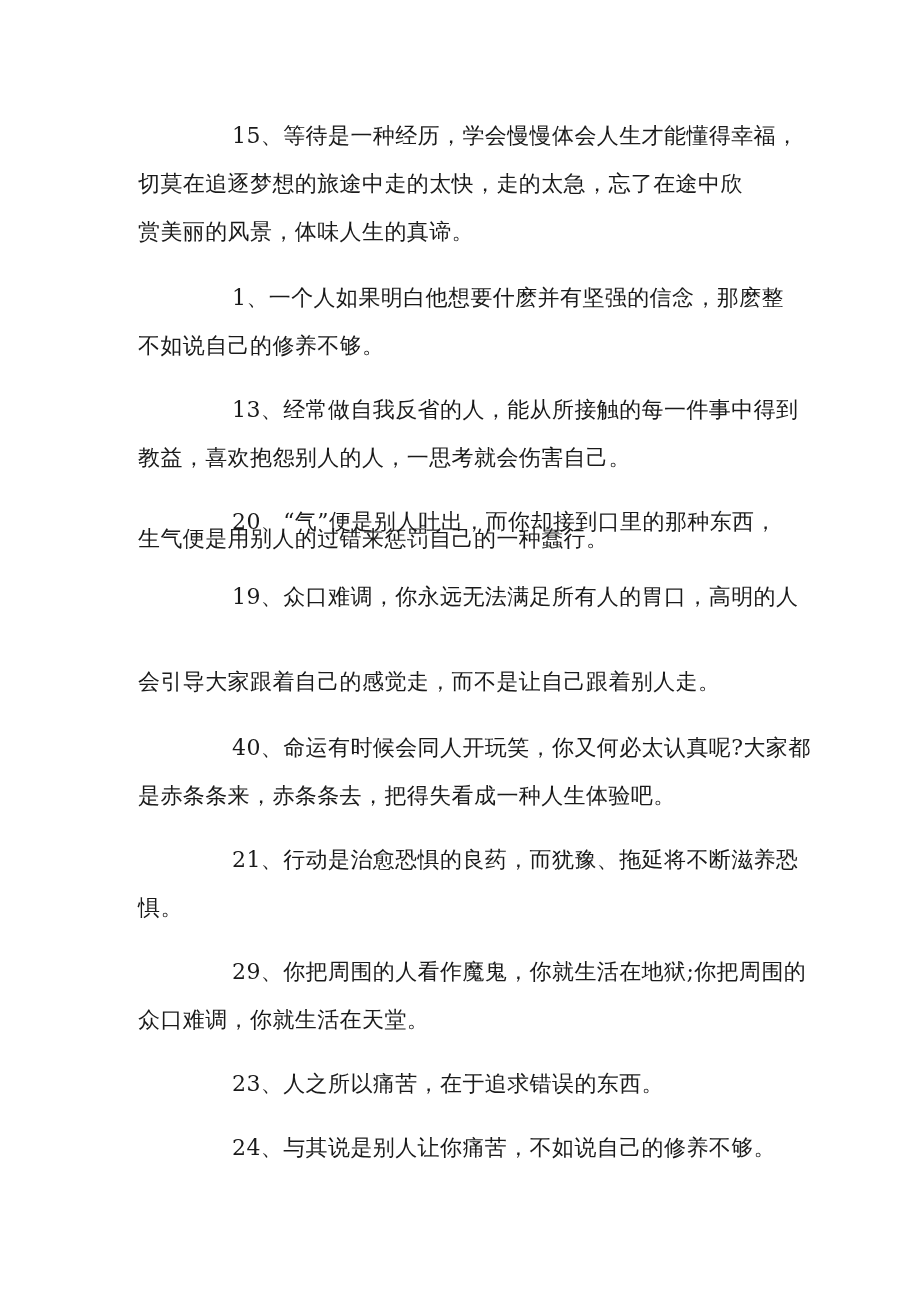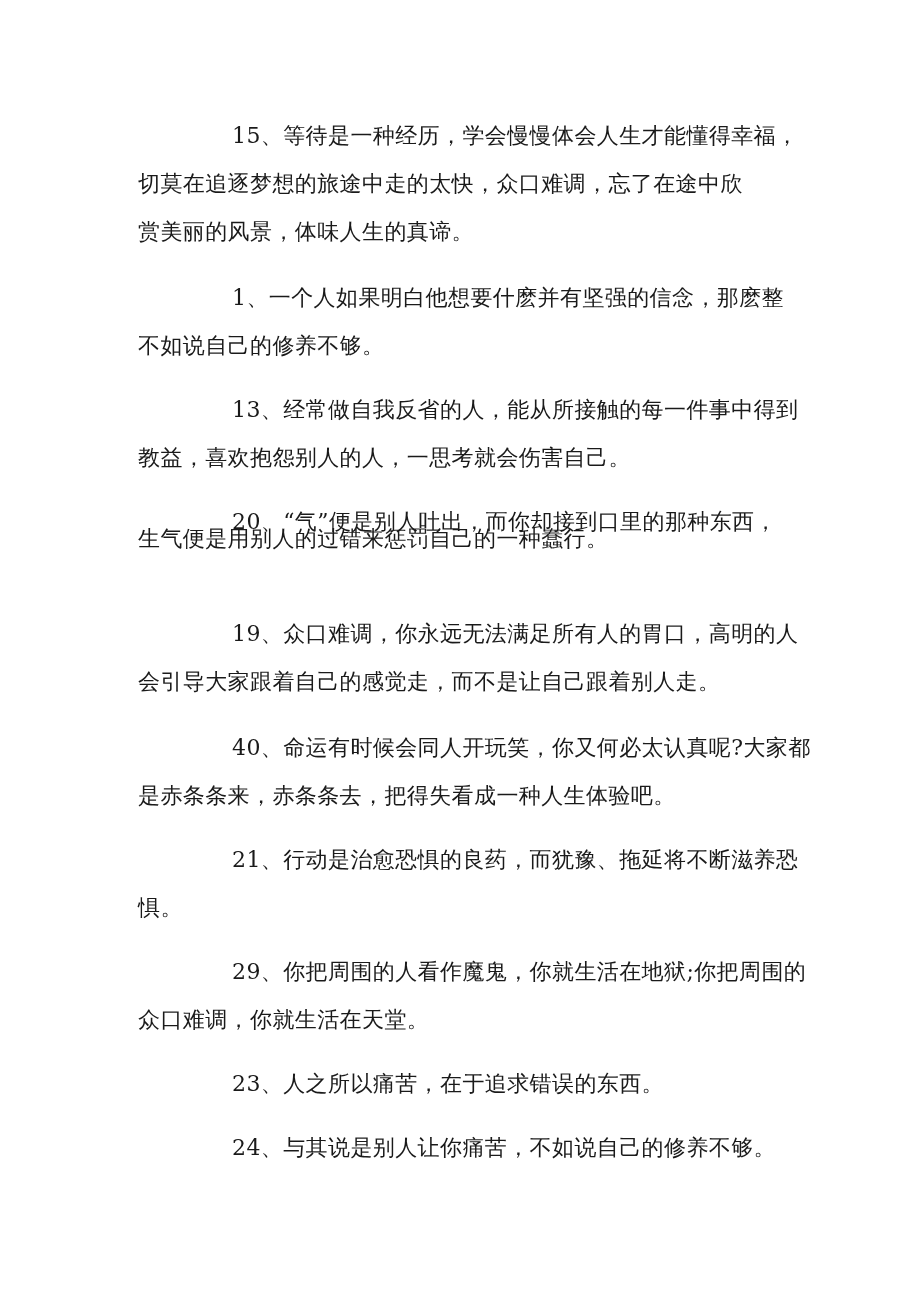--- a/index.html
+++ b/index.html
@@ -38,41 +38,41 @@
       margin-left: 47px;
     }
   </style>
 </head>
 <body>
 
 <div class="page">
 
   <div>
     <div class="line first" style="top:121px">15、等待是一种经历，学会慢慢体会人生才能懂得幸福，</div>
-    <div class="line" style="top:169px">切莫在追逐梦想的旅途中走的太快，众口难调，忘了在途中欣</div>
+    <div class="line" style="top:169px">切莫在追逐梦想的旅途中走的太快，走的太急，忘了在途中欣</div>
     <div class="line" style="top:217px">赏美丽的风景，体味人生的真谛。</div>
   </div>
 
   <div>
     <div class="line first" style="top:283px">1、一个人如果明白他想要什麽并有坚强的信念，那麽整</div>
     <div class="line" style="top:331px">不如说自己的修养不够。</div>
   </div>
 
   <div>
     <div class="line first" style="top:395px">13、经常做自我反省的人，能从所接触的每一件事中得到</div>
     <div class="line" style="top:443px">教益，喜欢抱怨别人的人，一思考就会伤害自己。</div>
   </div>
 
   <div>
     <div class="line first" style="top:507px">20、“气”便是别人吐出，而你却接到口里的那种东西，</div>
     <div class="line" style="top:524px">生气便是用别人的过错来惩罚自己的一种蠢行。</div>
   </div>
 
   <div>
-    <div class="line first" style="top:619px">19、众口难调，你永远无法满足所有人的胃口，高明的人</div>
+    <div class="line first" style="top:582px">19、众口难调，你永远无法满足所有人的胃口，高明的人</div>
     <div class="line" style="top:667px">会引导大家跟着自己的感觉走，而不是让自己跟着别人走。</div>
   </div>
 
   <div>
     <div class="line first" style="top:733px">40、命运有时候会同人开玩笑，你又何必太认真呢?大家都</div>
     <div class="line" style="top:781px">是赤条条来，赤条条去，把得失看成一种人生体验吧。</div>
   </div>
 
   <div>
     <div class="line first" style="top:845px">21、行动是治愈恐惧的良药，而犹豫、拖延将不断滋养恐</div>

